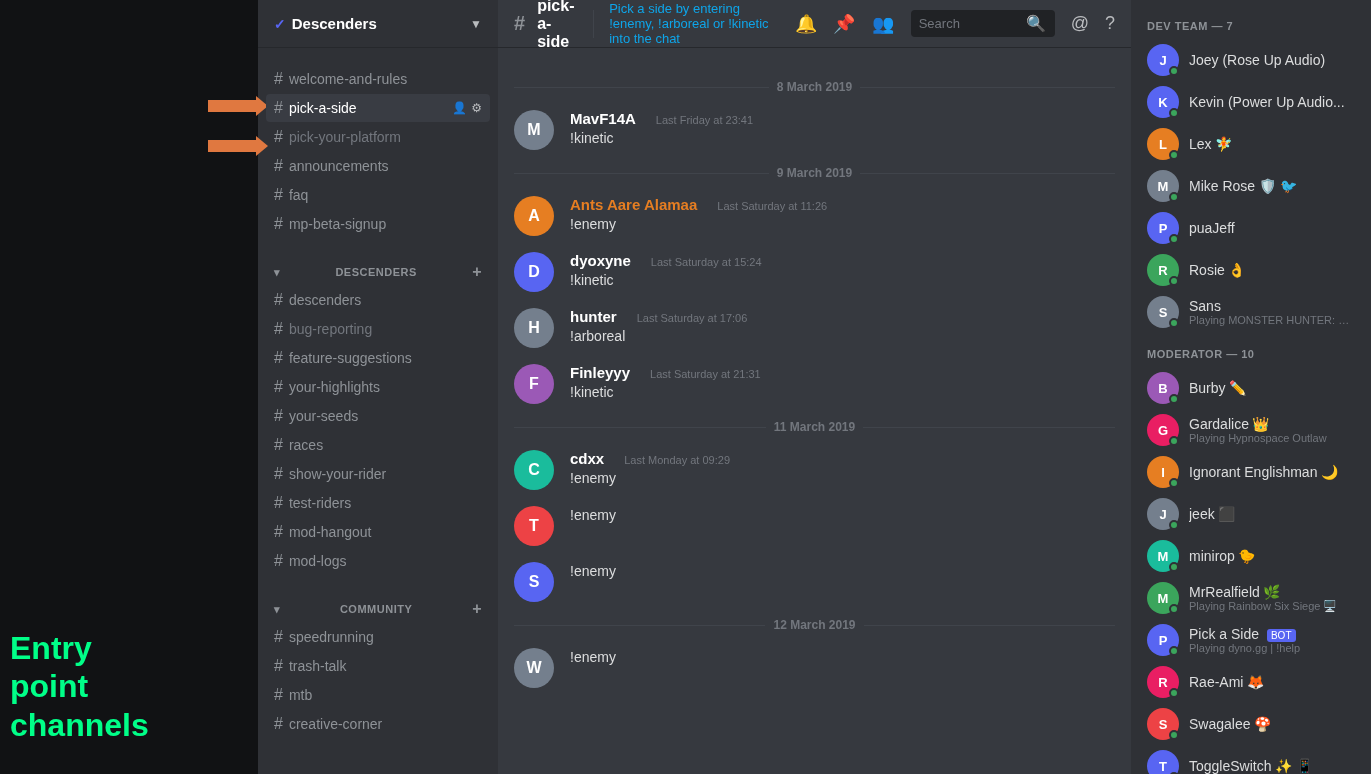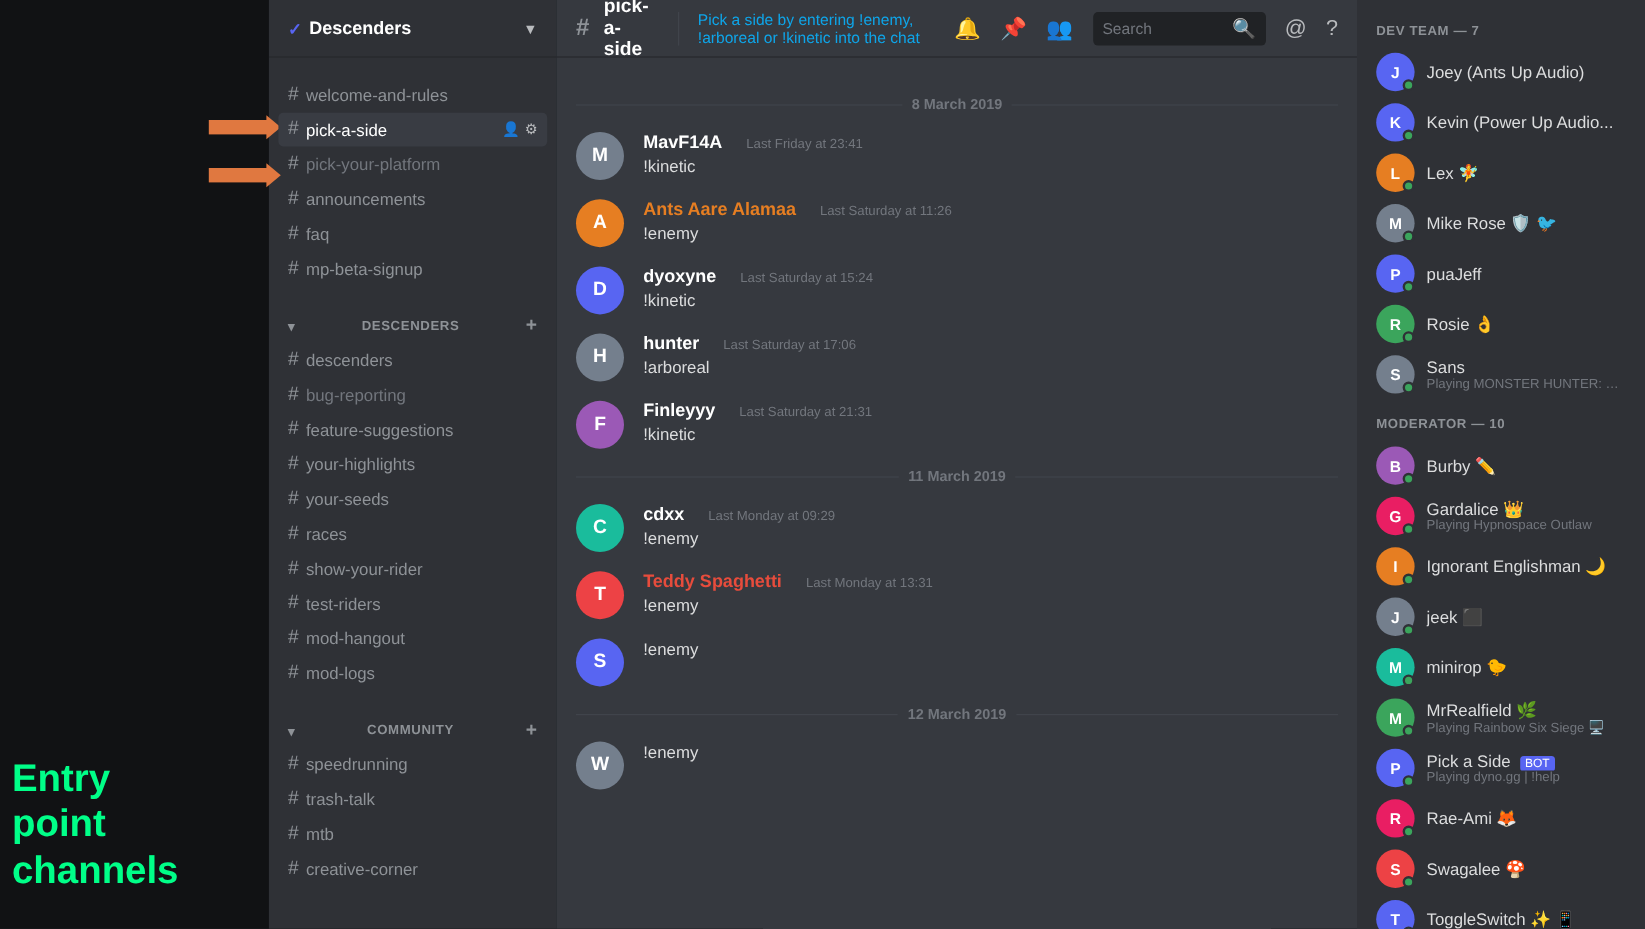--- a/index.html
+++ b/index.html
@@ -8,21 +8,21 @@
       height: 774px;
       background: #1e2124;
       font-family: 'Segoe UI', sans-serif;
       color: #dcddde;
       display: flex;
       overflow: hidden;
     }
 
     
     .annotation-area {
-      width: 224px;
+      width: 258px;
       background: #111214;
       display: flex;
       flex-direction: column;
       position: relative;
       flex-shrink: 0;
     }
     .annotation-text {
       position: absolute;
       bottom: 30px;
       left: 10px;
@@ -519,20 +519,23 @@
       <div class="avatar av-gray">M</div>
       <div class="message-content">
         <div class="message-meta">
           <span class="message-author default">MavF14A</span>
           <span class="message-timestamp">Last Friday at 23:41</span>
         </div>
         <div class="message-text">!kinetic</div>
       </div>
     </div>
 
+    <div class="date-divider">
+      <span class="date-label">9 March 2019</span>
+    </div>
 
     <div class="message-group">
       <div class="avatar av-orange">A</div>
       <div class="message-content">
         <div class="message-meta">
           <span class="message-author orange">Ants Aare Alamaa</span>
           <span class="message-timestamp">Last Saturday at 11:26</span>
         </div>
         <div class="message-text">!enemy</div>
       </div>
@@ -582,24 +585,20 @@
           <span class="message-author default">cdxx</span>
           <span class="message-timestamp">Last Monday at 09:29</span>
         </div>
         <div class="message-text">!enemy</div>
       </div>
     </div>
 
     <div class="message-group">
       <div class="avatar av-red">T</div>
       <div class="message-content">
-        <div class="message-meta">
-          <span class="message-author red">Teddy Spaghetti</span>
-          <span class="message-timestamp">Last Monday at 13:31</span>
-        </div>
         <div class="message-text">!enemy</div>
       </div>
     </div>
 
     <div class="message-group">
       <div class="avatar av-blue">S</div>
       <div class="message-content">
         <div class="message-text">!enemy</div>
       </div>
     </div>
@@ -616,21 +615,21 @@
     </div>
   </div>
 </div>
 
 <div class="members-sidebar">
   <div class="member-section-header">DEV TEAM — 7</div>
 
   <div class="member-item">
     <div class="member-avatar av-blue">J<div class="status-dot status-online"></div></div>
     <div class="member-info">
-      <div class="member-name">Joey (Ants Up Audio)</div>
+      <div class="member-name">Joey (Rose Up Audio)</div>
     </div>
   </div>
   <div class="member-item">
     <div class="member-avatar av-blue">K<div class="status-dot status-online"></div></div>
     <div class="member-info">
       <div class="member-name">Kevin (Power Up Audio...</div>
     </div>
   </div>
   <div class="member-item">
     <div class="member-avatar av-orange">L<div class="status-dot status-online"></div></div>

